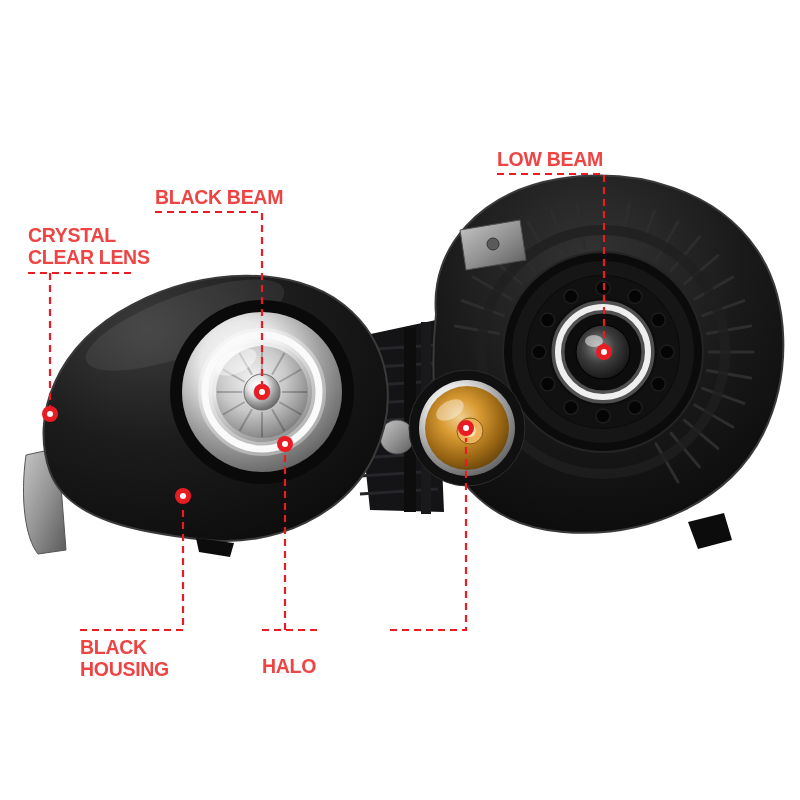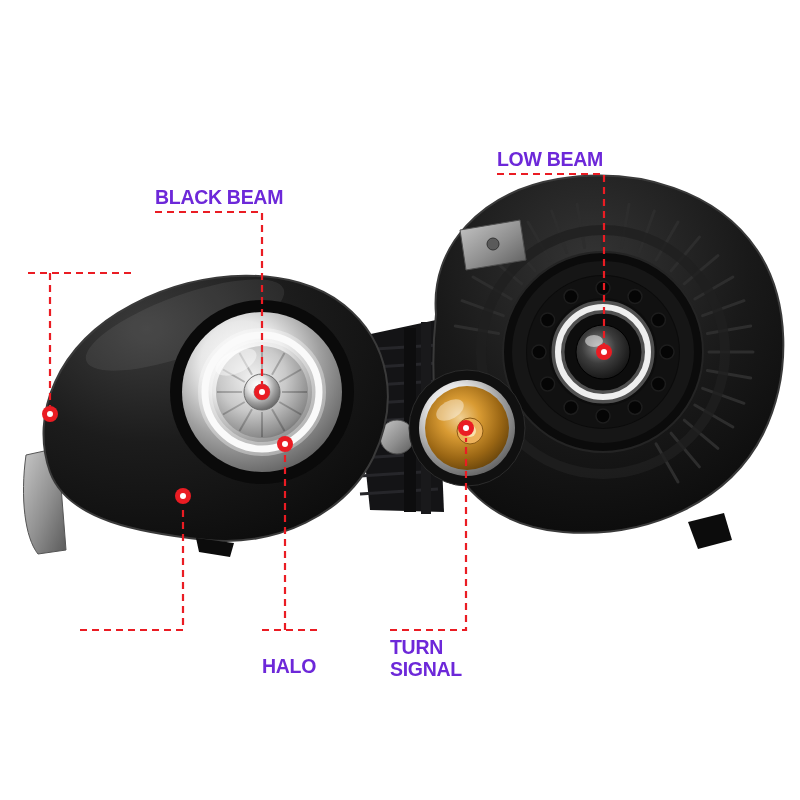--- a/index.html
+++ b/index.html
@@ -3,21 +3,21 @@
 <meta charset="utf-8">
 <style>
   html,body{margin:0;padding:0;background:#fff;}
   .stage{
     position:relative;width:800px;height:800px;background:#ffffff;
     font-family:"Liberation Sans",sans-serif;overflow:hidden;
   }
   .layer{position:absolute;left:0;top:0;width:800px;height:800px;}
   .label{
     position:absolute;font-weight:700;font-size:19.5px;line-height:22px;
-    color:#6d28d9;white-space:pre-line;letter-spacing:-0.3px;
+    color:#ef4444;white-space:pre-line;letter-spacing:-0.3px;
   }
   #flutes line{stroke:#2d2d2d;stroke-width:3;stroke-linecap:round;}
   #dimples circle{fill:#050505;stroke:#1d1d1d;stroke-width:1.5;}
   #facets line{stroke:rgba(0,0,0,0.22);stroke-width:2;}
   #ribs line{stroke:#26262a;stroke-width:3;}
 </style>
 </head>
 <body>
 
 <div class="stage">
@@ -208,16 +208,18 @@
       <circle cx="262" cy="392" r="3"></circle>
       <circle cx="50" cy="414" r="3"></circle>
       <circle cx="183" cy="496" r="3"></circle>
       <circle cx="285" cy="444" r="3"></circle>
       <circle cx="466" cy="428" r="3"></circle>
     </g>
   </svg>
 
   <div class="label" style="left:497px;top:148px;">LOW BEAM</div>
   <div class="label" style="left:155px;top:186px;">BLACK BEAM</div>
+  <div class="label" style="left:28px;top:224px;">CRYSTAL
+CLEAR LENS</div>
+  <div class="label" style="left:80px;top:636px;">BLACK
+HOUSING</div>
   <div class="label" style="left:262px;top:636px;margin-top:19px;">HALO</div>
-  <div class="label" style="left:390px;top:636px;">TURN
-SIGNAL</div>
 </div>
 
 </body></html>

